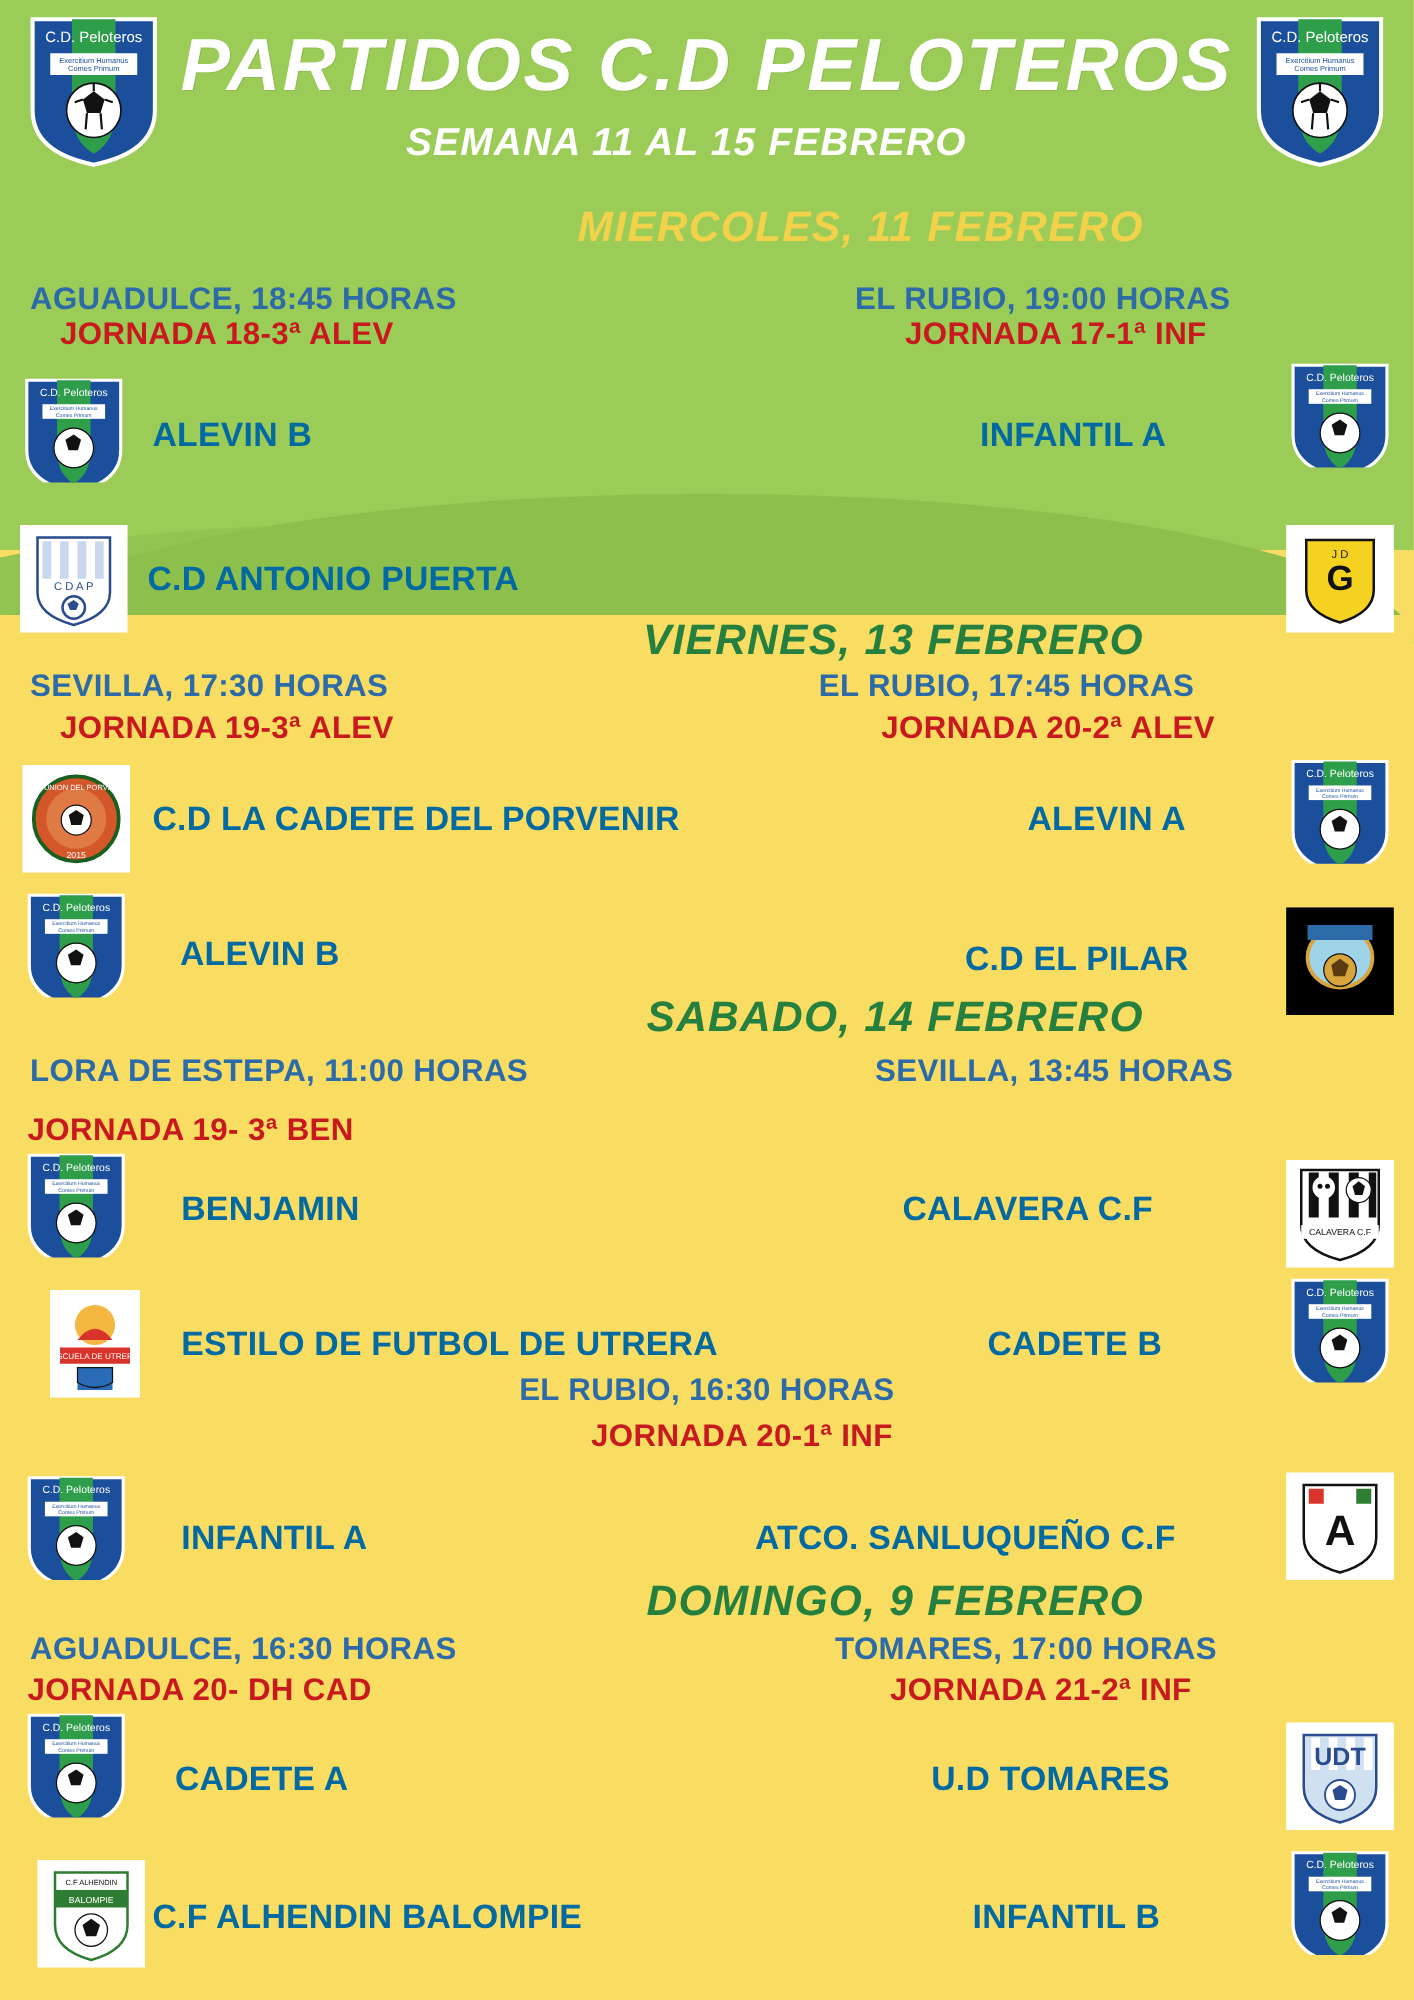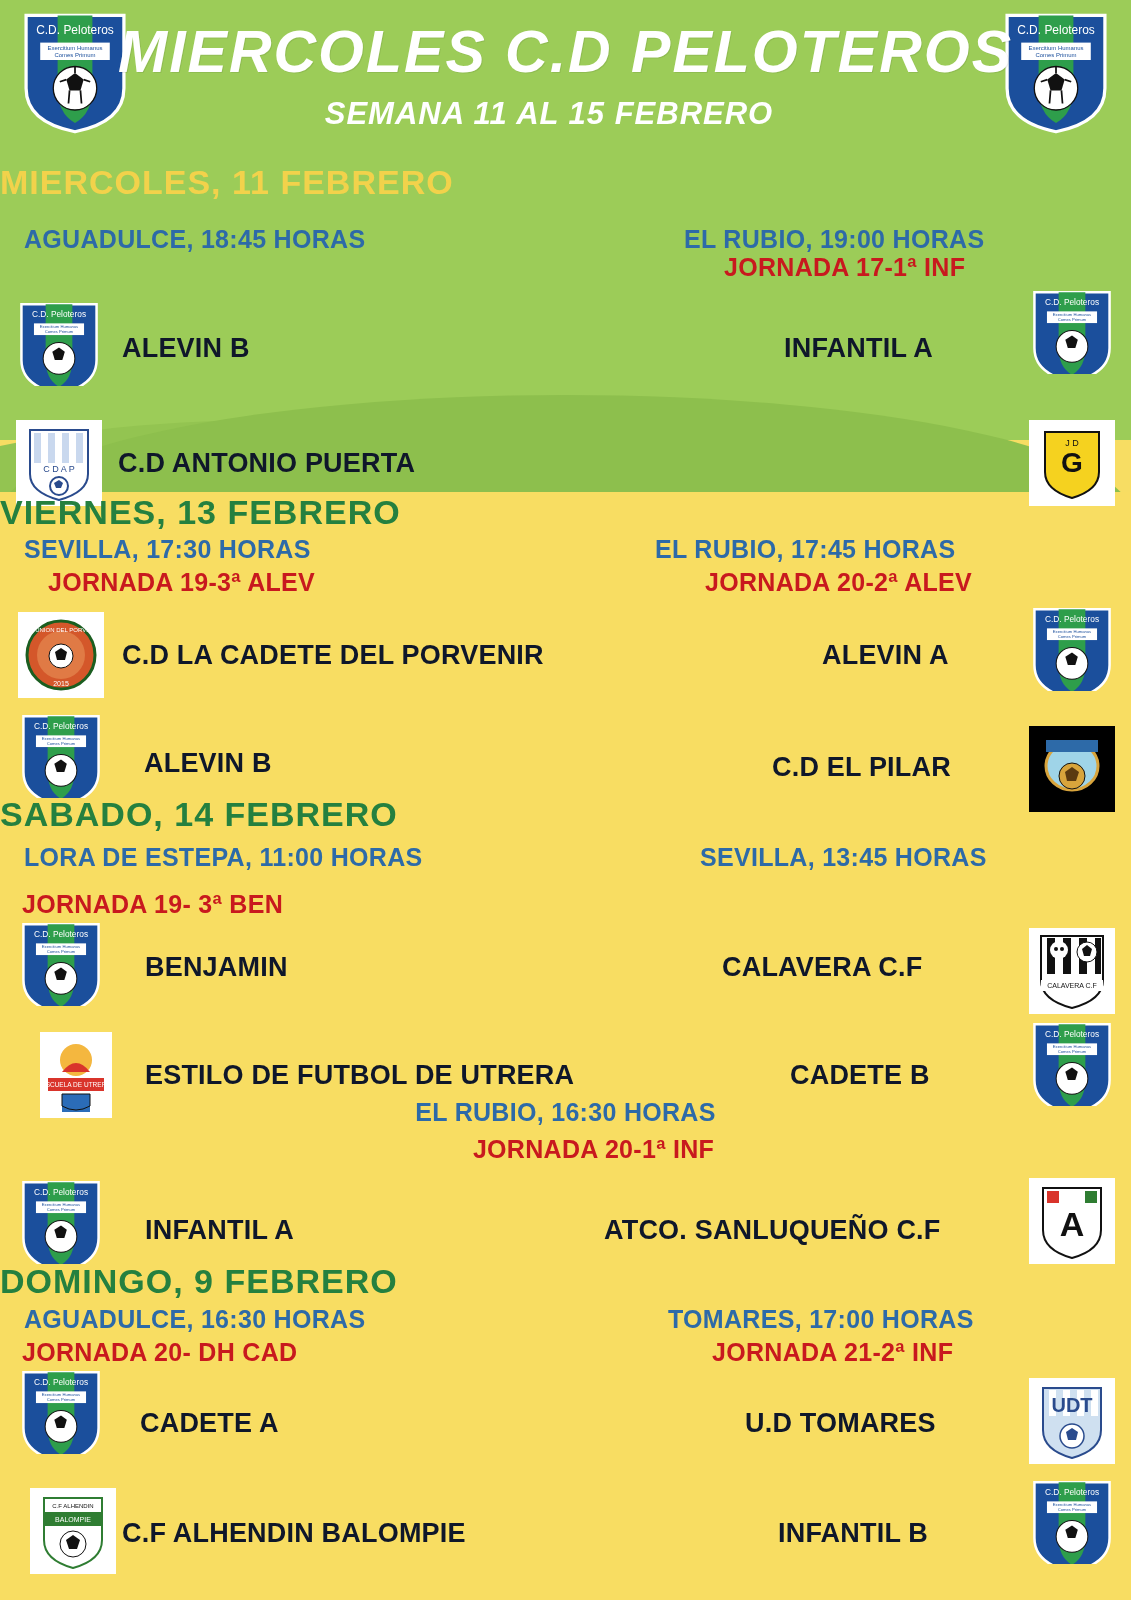--- a/index.html
+++ b/index.html
@@ -80,23 +80,24 @@
     font-weight: 700;
     font-style: italic;
     color: #ffffff;
     letter-spacing: 1px;
   }
 
   
   .day {
     position: absolute;
     width: 915px;
-    text-align: left;
+    text-align: right;
     font-size: 34px;
     font-weight: 700;
+    font-style: italic;
     letter-spacing: 1px;
   }
   .day.wed { color: #f2d24b; }
   .day.green { color: #25803f; }
 
   
   .venue {
     position: absolute;
     font-size: 25px;
     font-weight: 700;
@@ -109,21 +110,21 @@
     font-size: 25px;
     font-weight: 700;
     color: #c8191e;
     letter-spacing: 0.3px;
     white-space: nowrap;
   }
   .team {
     position: absolute;
     font-size: 27px;
     font-weight: 700;
-    color: #0f172a;
+    color: #0369a1;
     letter-spacing: 0.2px;
     white-space: nowrap;
   }
   .logo-box {
     position: absolute;
     width: 86px;
     height: 86px;
     background: #ffffff;
     overflow: hidden;
   }
@@ -158,27 +159,28 @@
         <path d="M34 5 H66 V72 Q66 95 50 104 Q34 95 34 72 Z" fill="#2e9e4b"></path>
         <text x="50" y="22" font-size="11" fill="#ffffff" text-anchor="middle" font-family="Liberation Sans, sans-serif">C.D. Peloteros</text>
         <rect x="18" y="30" width="64" height="16" fill="#ffffff"></rect>
         <text x="50" y="37" font-size="5.5" fill="#1b4f9c" text-anchor="middle" font-family="Liberation Sans, sans-serif">Exercitium Humanus</text>
         <text x="50" y="43" font-size="5.5" fill="#1b4f9c" text-anchor="middle" font-family="Liberation Sans, sans-serif">Comes Primum</text>
         <circle cx="50" cy="72" r="20" fill="#ffffff" stroke="#111" stroke-width="1.2"></circle>
         <path d="M50 58 L58 64 L55 74 L45 74 L42 64 Z" fill="#111111"></path>
         <path d="M50 52 L50 58 M36 66 L42 64 M64 66 L58 64 M44 86 L45 74 M56 86 L55 74" stroke="#111111" stroke-width="1.6" fill="none"></path>
       </svg>
     </div>
-    <div class="title-main">MIERCOLES C.D PELOTEROS</div>
+    <div class="title-main">PARTIDOS C.D PELOTEROS</div>
     <div class="title-sub">SEMANA 11 AL 15 FEBRERO</div>
   </div>
 
   <div class="day wed" style="top:163px;">MIERCOLES, 11 FEBRERO</div>
 
   <div class="venue" style="left:24px; top:225px;">AGUADULCE, 18:45 HORAS</div>
+  <div class="jornada" style="left:48px; top:253px;">JORNADA 18-3ª ALEV</div>
   <div class="logo-box" style="left:16px; top:300px; background:transparent;">
     <svg viewBox="0 0 100 115" width="86" height="96">
       <path d="M5 5 H95 V72 Q95 103 50 112 Q5 103 5 72 Z" fill="#1b4f9c" stroke="#ffffff" stroke-width="3"></path>
       <path d="M34 5 H66 V72 Q66 95 50 104 Q34 95 34 72 Z" fill="#2e9e4b"></path>
       <text x="50" y="20" font-size="10" fill="#ffffff" text-anchor="middle" font-family="Liberation Sans, sans-serif">C.D. Peloteros</text>
       <rect x="20" y="28" width="60" height="14" fill="#ffffff"></rect>
       <text x="50" y="34" font-size="5" fill="#1b4f9c" text-anchor="middle" font-family="Liberation Sans, sans-serif">Exercitium Humanus</text>
       <text x="50" y="40" font-size="5" fill="#1b4f9c" text-anchor="middle" font-family="Liberation Sans, sans-serif">Comes Primum</text>
       <circle cx="50" cy="70" r="19" fill="#ffffff" stroke="#111" stroke-width="1.2"></circle>
       <path d="M50 57 L57 62 L54 72 L45 72 L42 62 Z" fill="#111111"></path>

